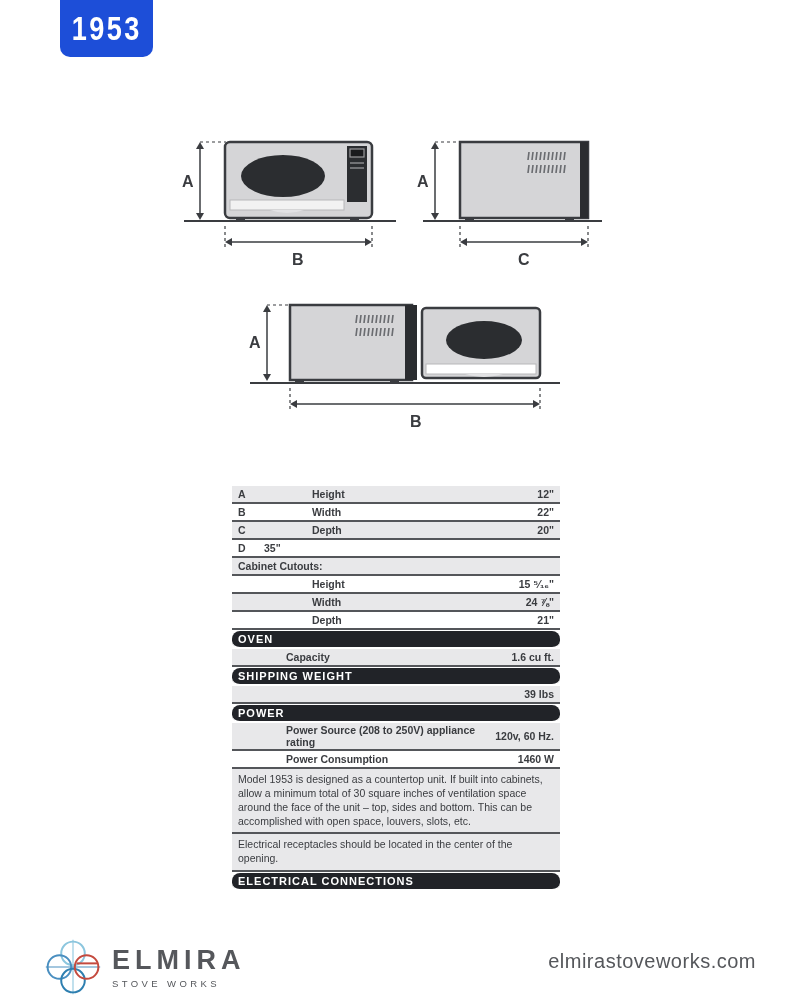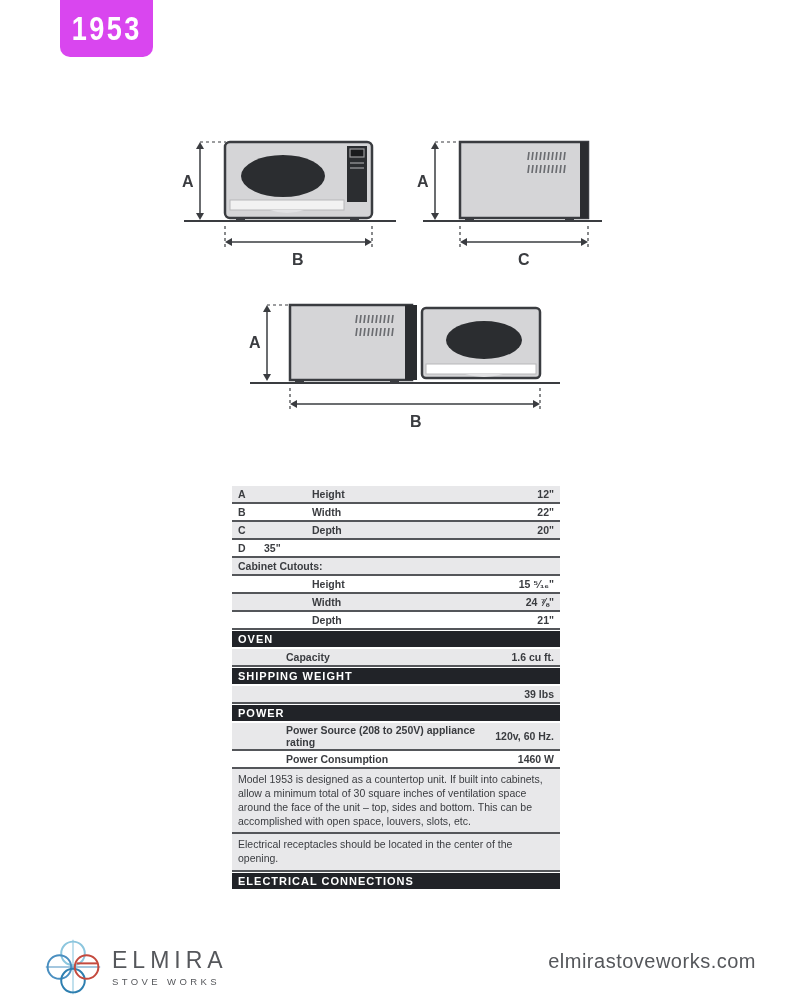--- a/index.html
+++ b/index.html
@@ -2,21 +2,21 @@
 <html><head>
 <meta charset="utf-8">
 <style>
   * { margin:0; padding:0; box-sizing:border-box; }
   html,body { width:800px; height:1000px; background:#ffffff;
     font-family:"Liberation Sans","DejaVu Sans",sans-serif; color:#3a3c40; overflow:hidden; }
   .page { position:relative; width:800px; height:1000px; background:#fff; }
 
   
   .badge { position:absolute; left:60px; top:0; width:93px; height:57px;
-    background:#d946ef; border-radius:0 0 10px 10px; display:flex;
+    background:#1d4ed8; border-radius:0 0 10px 10px; display:flex;
     align-items:center; justify-content:center; }
   .badge span { color:#fff; font-weight:bold; font-size:33px; letter-spacing:3px;
     transform:scaleX(0.82); display:inline-block; }
 
   
   .drawing { position:absolute; }
   svg text.dim { font-family:"Liberation Sans","DejaVu Sans",sans-serif;
     font-size:16px; font-weight:bold; fill:#3a3c40; }
 
   
@@ -25,28 +25,28 @@
     border-bottom:2px solid #54565a; padding:1px 6px; }
   .spec-table .row.alt { background:#e8e8ea; }
   .spec-table .row.plain { background:#ffffff; }
   .spec-table .key { width:26px; font-weight:bold; }
   .spec-table .indent { width:26px; }
   .spec-table .label { flex:1; font-weight:bold;padding-left:48px; }
   .spec-table .value { text-align:right; font-weight:bold; white-space:nowrap; }
   .spec-table .subhead { flex:1; font-weight:bold; }
   .spec-table .row.header { background:#212328; color:#ffffff; font-weight:bold;
     font-size:11px; letter-spacing:1px; text-transform:uppercase; min-height:18px;
-    border-bottom:2px solid #ffffff; margin-top:1px; }
+    border-bottom:2px solid #ffffff; margin-top:1px;border-radius:8px; }
   .spec-table .row.note { background:#e8e8ea; font-weight:normal; line-height:1.32;
     padding:4px 6px; display:block; }
 
   
   .footer-logo { position:absolute; left:44px; top:938px; display:flex; align-items:center; }
   .logo-text { margin-left:10px; color:#55575b; }
-  .logo-text .big { font-size:23px; letter-spacing:5px; font-weight:normal; }
+  .logo-text .big { font-size:27px; letter-spacing:5px; font-weight:bold; }
   .logo-text .small { font-size:9.5px; letter-spacing:3.4px; margin-top:2px; }
   .website { position:absolute; right:44px; top:950px; font-size:20px;
     color:#55575b; letter-spacing:0.5px; }
 </style>
 </head>
 <body>
 
 <div class="page">
 
   <div class="badge">

